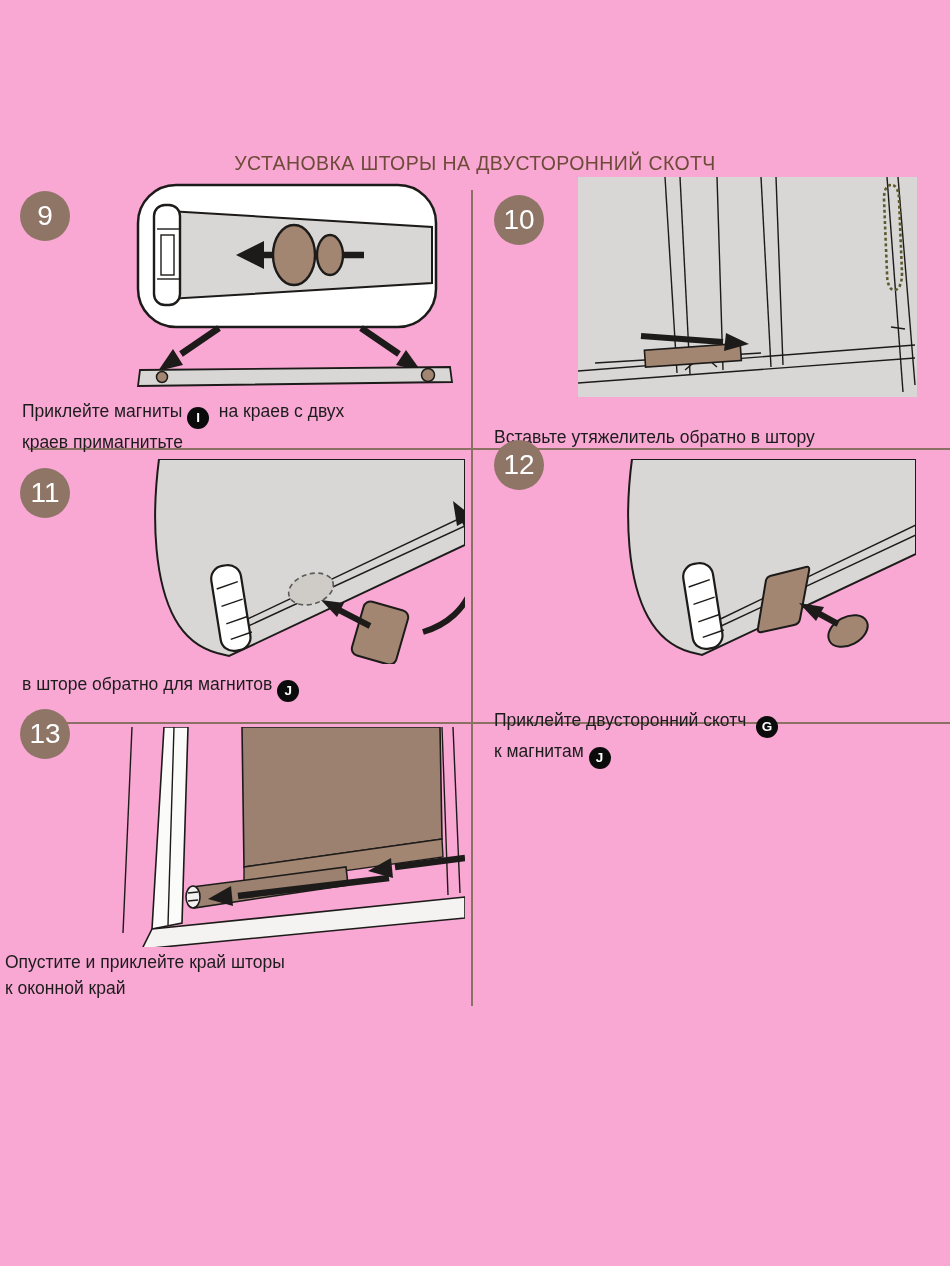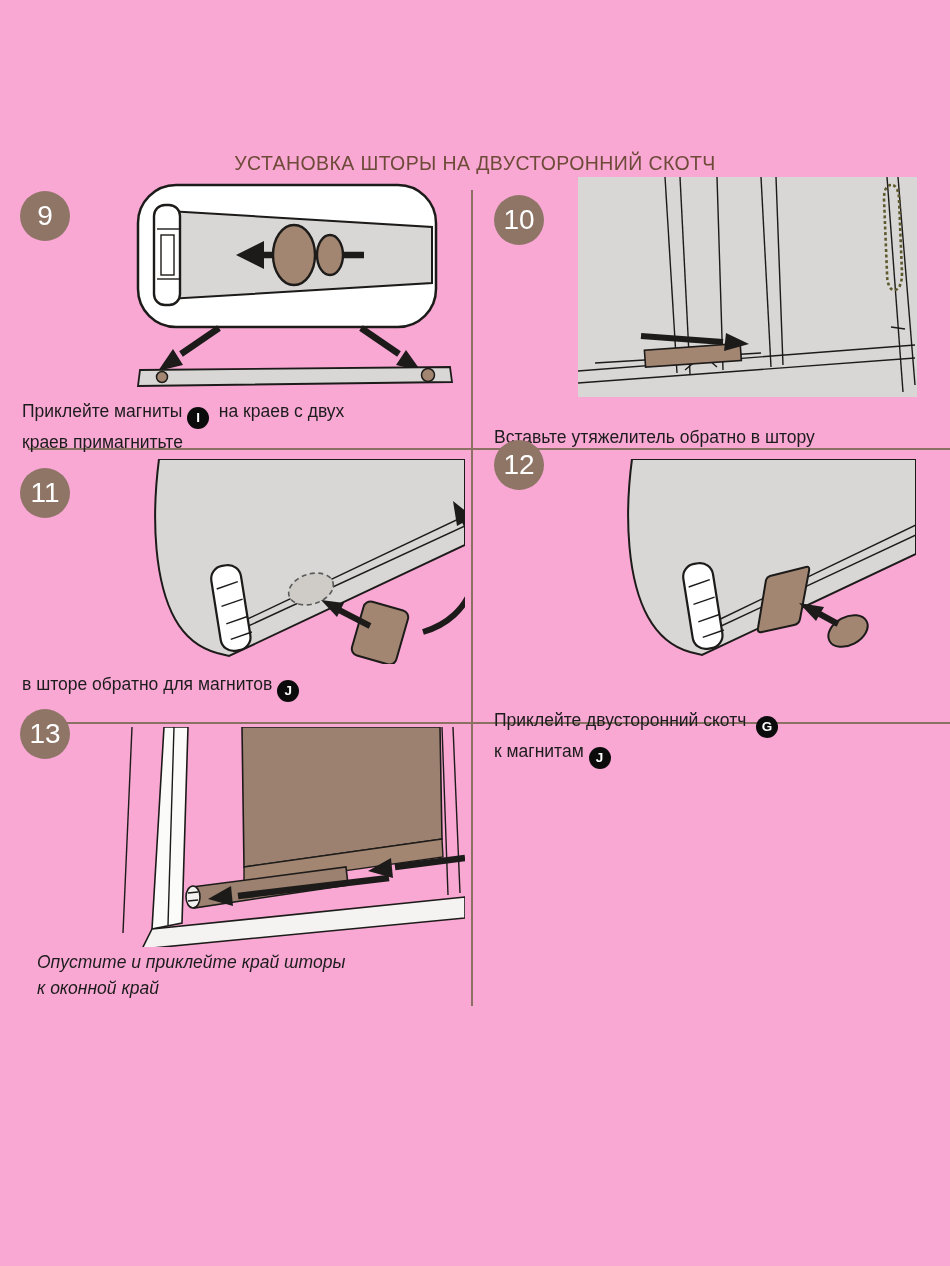--- a/index.html
+++ b/index.html
@@ -222,18 +222,18 @@
     <g>
       <line x1="297" y1="151" x2="146" y2="169" class="shaft" stroke-width="6.5"></line>
       <polygon points="116,172 139,159 141,179" class="head"></polygon>
     </g>
     <g>
       <line x1="373" y1="131" x2="303" y2="140" class="shaft" stroke-width="6.5"></line>
       <polygon points="276,144 299,131 301,151" class="head"></polygon>
     </g>
   </svg>
 
-  <p class="caption" style="left:37px;top:949px;width:340px;font-style:italic;">
+  <p class="caption" style="left:5px;top:949px;width:340px;">
     <span class="cap-line"><span>Опустите и приклейте край шторы</span></span>
     <span class="cap-line"><span>к оконной край</span></span>
   </p>
 
 </div>
 
 </body></html>

